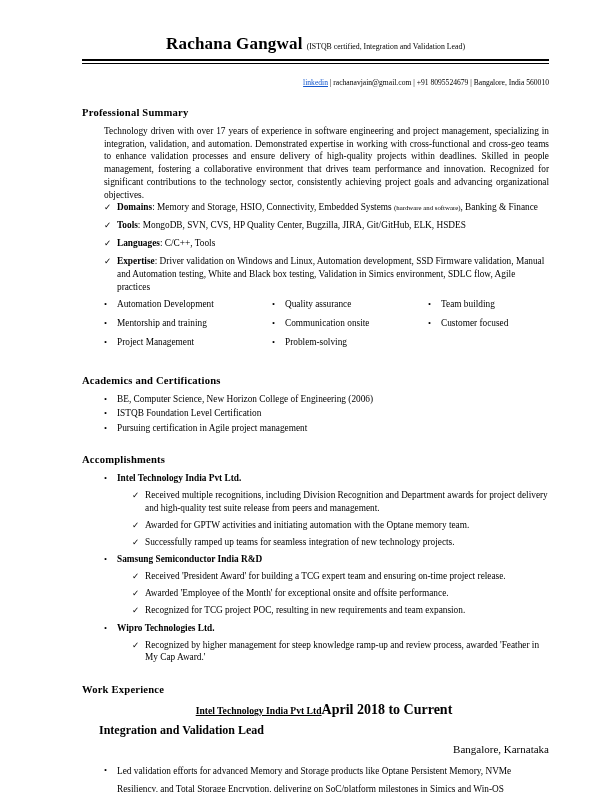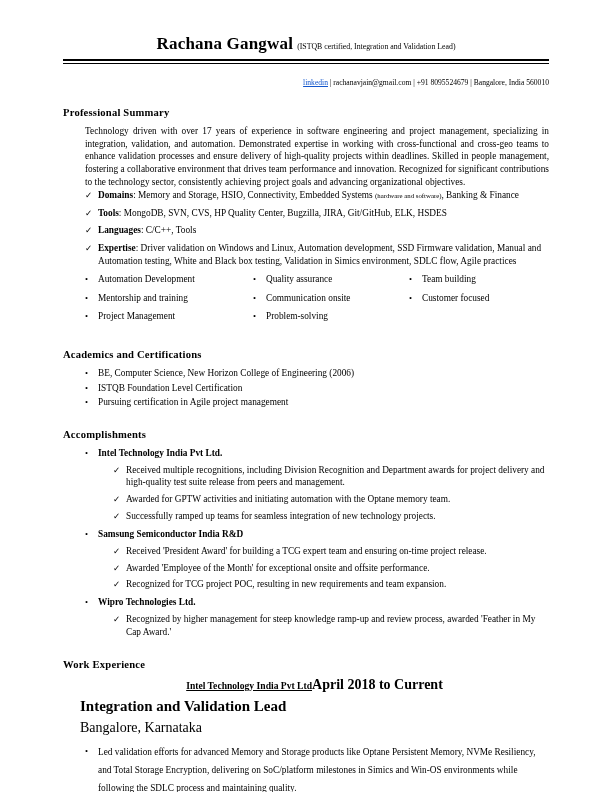--- a/index.html
+++ b/index.html
@@ -1,20 +1,20 @@
 <!DOCTYPE html>
 <html><head>
 <meta charset="utf-8">
 <style>
   * { margin: 0; padding: 0; box-sizing: border-box; }
   html, body { background: #e8e8e8; }
   body { font-family: "Liberation Serif", serif; color: #000; }
   .page {
     width: 612px; height: 792px; margin: 0 auto; background: #ffffff;
-    padding: 34px 63px 0 63px; overflow: hidden; position: relative;
+    padding: 34px 63px 0 82px; overflow: hidden; position: relative;
   }
 
   
   .header { text-align: center; }
   .name { font-size: 17px; font-weight: bold; letter-spacing: .2px; }
   .subtitle { font-size: 7.8px; margin-left: 4px; }
   .double-rule { margin-top: 5px; border-top: 2.4px solid #000; border-bottom: 1px solid #000; height: 5px; }
   .contact-line { text-align: right; font-size: 7.6px; margin-top: 14px; color: #000; }
   .contact-line a { color: #1155cc; text-decoration: underline; cursor: pointer; }
 
@@ -48,22 +48,22 @@
   .company-row { margin-bottom: 4px; }
   .company-row .item-text { font-weight: bold; }
   .sub-list { margin-left: 28px; }
   .sub-list li { margin-bottom: 4px; }
 
   
   .job { margin-left: 17px; }
   .job-header { display: flex; justify-content: center; align-items: baseline; font-size: 9.6px; }
   .job-company { font-weight: bold; text-decoration: underline; }
   .job-dates { font-weight: bold; font-size: 14px; }
-  .job-title { font-weight: bold; font-size: 15px; margin-top: 5px; }
-  .job-location { font-size: 14px; margin-top: 5px; }
+  .job-title { font-weight: bold; font-size: 12px; margin-top: 5px; }
+  .job-location { font-size: 11px; margin-top: 5px; text-align: right; }
   .job-bullets { margin-top: 7px; margin-left: 5px; font-size: 9.3px; }
   .job-bullets .item-text { line-height: 1.95; text-align: left; }
   .job-bullets .marker { line-height: 2.0; }
 </style>
 </head>
 <body>
 
 <div class="page">
 
   <header class="header">

